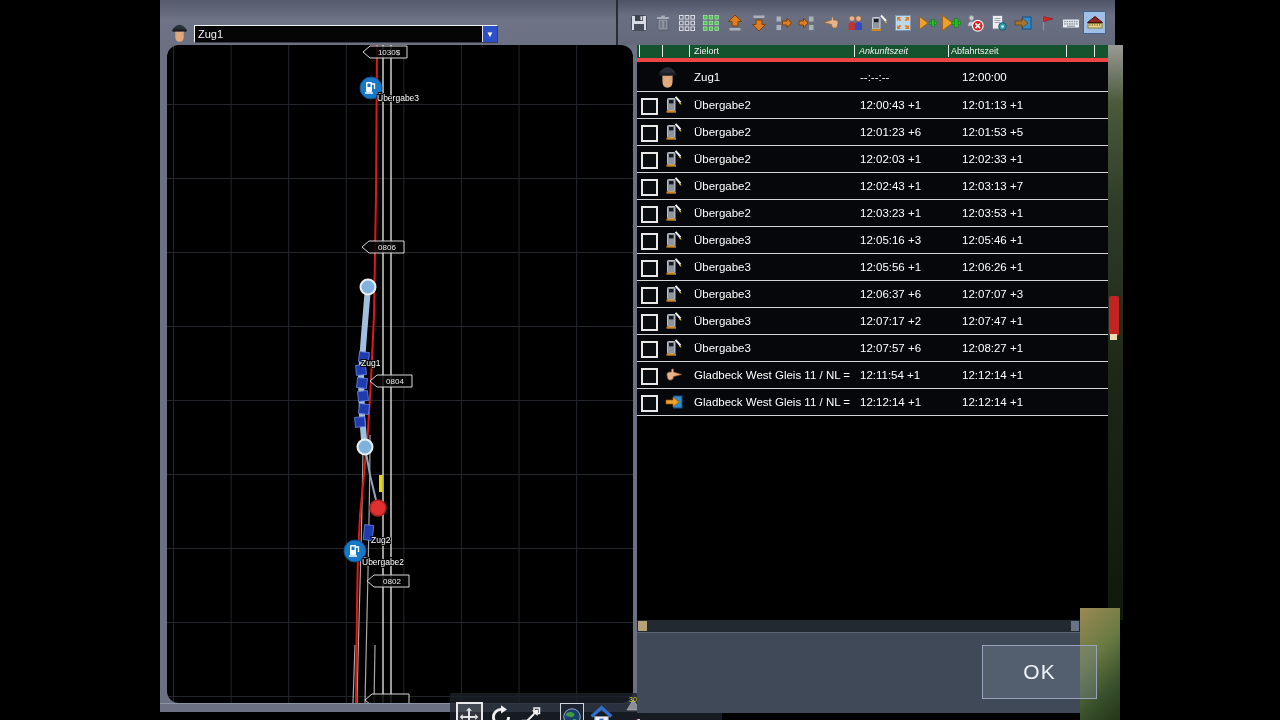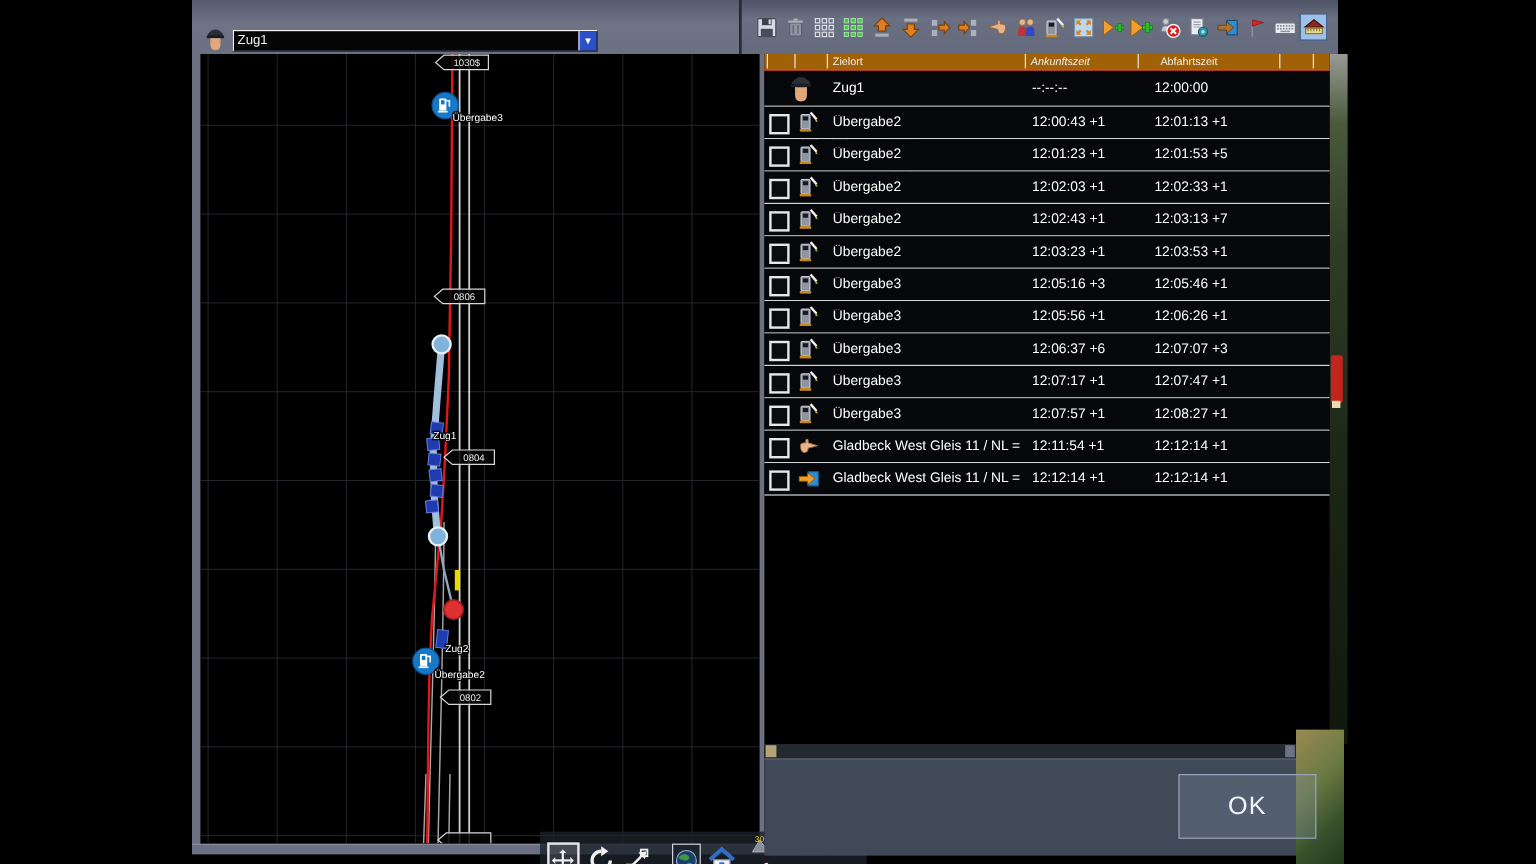--- a/index.html
+++ b/index.html
@@ -9,21 +9,21 @@
 
   
   .left-top-bar{left:160px;top:0;width:456px;height:45px;
     background:linear-gradient(180deg,#555b6b 0%,#6e7486 45%,#6b7183 100%);z-index:2;}
   .seam{left:616px;top:0;width:2px;height:45px;background:#2a2d35;z-index:2;}
   .map-panel{left:160px;top:45px;width:477px;height:667px;background:#6b7183;z-index:2;}
   .map-panel::before{content:"";position:absolute;left:0;top:658px;width:100%;height:1px;background:#8a92a4;}
   .map{left:7px;top:0;width:466px;height:658px;background-color:#000;overflow:hidden;
     background-image:linear-gradient(to right,#22262b 1px,transparent 1px),
                      linear-gradient(to bottom,#22262b 1px,transparent 1px);
-    background-size:57.6px 100%,100% 74px;background-position:6px 0,0 59px;}
+    background-size:57.6px 100%,100% 74px;background-position:6px 0,0 59px;border-radius:12px;}
   .map svg{position:absolute;left:0;top:0;}
   .avatar-sm{left:11px;top:22px;width:17px;height:21px;}
   .train-select{left:34px;top:25px;width:304px;height:18px;background:#050505;
     border:1px solid;border-color:#f2f2f2 #3a3f4a #3a3f4a #f2f2f2;box-sizing:border-box;
     display:flex;align-items:center;}
   .train-select .val{font-size:11px;color:#f2f2f2;padding-left:3px;flex:1;}
   .train-select .dd{width:14px;height:100%;background:#2b50c8;border-left:1px solid #dfe2ea;
     display:flex;align-items:center;justify-content:center;font-size:8px;color:#fff;}
 
   
@@ -41,21 +41,21 @@
   
   .right-toolbar{left:618px;top:0;width:497px;height:45px;
     background:linear-gradient(180deg,#4e5464 0%,#6a7082 35%,#636a7c 100%);z-index:2;}
   .tb-row{position:absolute;left:10px;top:12px;display:flex;gap:3px;}
   .tb{width:21px;height:21px;display:flex;align-items:center;justify-content:center;}
   .tb svg{display:block;}
   .tb.active{background:#9ec0e8;outline:1px solid #46638c;}
 
   
   .table{left:637px;top:45px;width:471px;z-index:2;}
-  .thead{position:relative;height:13px;background:#a16207;border-bottom:1px solid #ef4444;}
+  .thead{position:relative;height:13px;background:#14532d;border-bottom:4px solid #ef4444;}
   .thead .th{position:absolute;top:1px;font-size:9px;color:#f0f0f0;}
   .thead .sep{position:absolute;top:0;width:1px;height:12px;background:#e8e8e8;}
   .row{position:relative;height:26px;border-bottom:1px solid #d4d4d4;background:#05070a;}
   .row.train{height:29px;}
   .cell{position:absolute;top:50%;transform:translateY(-50%);font-size:11.5px;color:#fff;white-space:nowrap;}
   .cell.name{left:57px;max-width:158px;overflow:hidden;}
   .cell.arr{left:223px;}
   .cell.dep{left:325px;}
   .cb{position:absolute;left:4px;top:6px;width:13px;height:13px;background:#0a0d10;
     border:2px solid #e8e8e8;box-sizing:content-box;}
@@ -475,21 +475,21 @@
   <div class="thead">
     <span class="sep" style="left:2px;"></span>
       <span class="sep" style="left:25px;"></span>
     <span class="sep" style="left:52px;"></span>
       <span class="sep" style="left:217px;"></span>
     <span class="sep" style="left:311px;"></span>
       <span class="sep" style="left:429px;"></span>
     <span class="sep" style="left:457px;"></span>
     <span class="th" style="left:57px;">Zielort</span>
     <span class="th" style="left:222px;font-style:italic;">Ankunftszeit</span>
-    <span class="th" style="left:330px;">Abfahrtszeit</span>
+    <span class="th" style="left:314px;">Abfahrtszeit</span>
   </div>
   <div class="row train">
     <svg class="ravatar" viewBox="0 0 16 20">
       <path d="M2,6 Q8,-1 14,6 L14,8 L2,8 Z" fill="#2a2e36"></path>
       <rect x="1" y="7" width="14" height="2.4" rx="1.2" fill="#1a1d23"></rect>
       <path d="M4,9.4 h8 v5 q0,4.5 -4,4.5 q-4,0 -4,-4.5 Z" fill="#e2a87c"></path>
       <path d="M4,9.4 h1.6 v4 h-1.6 Z M10.4,9.4 h1.6 v4 h-1.6 Z" fill="#caa16f" opacity="0.5"></path>
     </svg>
     <span class="cell name">Zug1</span>
     <span class="cell arr">--:--:--</span>
@@ -515,21 +515,21 @@
     <span class="cb"></span>
     <span class="ric"><svg width="20" height="20" viewBox="0 0 20 20">
       <rect x="3.5" y="3.5" width="7.5" height="12" rx="0.8" fill="#8f959f" stroke="#d8dce2" stroke-width="0.8"></rect>
       <rect x="5" y="5" width="4.5" height="3.4" fill="#171b21"></rect>
       <rect x="2.5" y="15.5" width="9.5" height="2.2" fill="#c8871e"></rect>
       <path d="M11.5,1.8 L16.5,7.5" stroke="#f2f2f2" stroke-width="2"></path>
       <path d="M16.5,7.5 L17.5,9.8 L15.1,8.8 Z" fill="#e8c820"></path>
           </svg></span>
 
     <span class="cell name">Übergabe2</span>
-    <span class="cell arr">12:01:23 +1</span>
+    <span class="cell arr">12:01:23 +6</span>
     <span class="cell dep">12:01:53 +5</span>
   </div>
 
   <div class="row">
     <span class="cb"></span>
     <span class="ric"><svg width="20" height="20" viewBox="0 0 20 20">
       <rect x="3.5" y="3.5" width="7.5" height="12" rx="0.8" fill="#8f959f" stroke="#d8dce2" stroke-width="0.8"></rect>
       <rect x="5" y="5" width="4.5" height="3.4" fill="#171b21"></rect>
       <rect x="2.5" y="15.5" width="9.5" height="2.2" fill="#c8871e"></rect>
       <path d="M11.5,1.8 L16.5,7.5" stroke="#f2f2f2" stroke-width="2"></path>
@@ -620,36 +620,36 @@
     <span class="cb"></span>
     <span class="ric"><svg width="20" height="20" viewBox="0 0 20 20">
       <rect x="3.5" y="3.5" width="7.5" height="12" rx="0.8" fill="#8f959f" stroke="#d8dce2" stroke-width="0.8"></rect>
       <rect x="5" y="5" width="4.5" height="3.4" fill="#171b21"></rect>
       <rect x="2.5" y="15.5" width="9.5" height="2.2" fill="#c8871e"></rect>
       <path d="M11.5,1.8 L16.5,7.5" stroke="#f2f2f2" stroke-width="2"></path>
       <path d="M16.5,7.5 L17.5,9.8 L15.1,8.8 Z" fill="#e8c820"></path>
           </svg></span>
 
     <span class="cell name">Übergabe3</span>
-    <span class="cell arr">12:07:17 +1</span>
+    <span class="cell arr">12:07:17 +2</span>
     <span class="cell dep">12:07:47 +1</span>
   </div>
 
   <div class="row">
     <span class="cb"></span>
     <span class="ric"><svg width="20" height="20" viewBox="0 0 20 20">
       <rect x="3.5" y="3.5" width="7.5" height="12" rx="0.8" fill="#8f959f" stroke="#d8dce2" stroke-width="0.8"></rect>
       <rect x="5" y="5" width="4.5" height="3.4" fill="#171b21"></rect>
       <rect x="2.5" y="15.5" width="9.5" height="2.2" fill="#c8871e"></rect>
       <path d="M11.5,1.8 L16.5,7.5" stroke="#f2f2f2" stroke-width="2"></path>
       <path d="M16.5,7.5 L17.5,9.8 L15.1,8.8 Z" fill="#e8c820"></path>
           </svg></span>
 
     <span class="cell name">Übergabe3</span>
-    <span class="cell arr">12:07:57 +1</span>
+    <span class="cell arr">12:07:57 +6</span>
     <span class="cell dep">12:08:27 +1</span>
   </div>
 
   <div class="row">
     <span class="cb"></span>
 
     <span class="ric"><svg width="20" height="20" viewBox="0 0 20 20">
       <g transform="scale(-1,1) translate(-20,0)">
       <path d="M17,9 C17,7.5 15,7 12.5,7 L12.5,4.8 C12.5,3.6 10.5,3.6 10.5,4.8 L10.5,7 L2.5,9.5 L10.5,11.5 C10.5,14 12,15.5 14.5,15 C16.5,14.6 17,11 17,9 Z" fill="#eab48a" stroke="#96623c" stroke-width="0.8"></path>
             </g>

